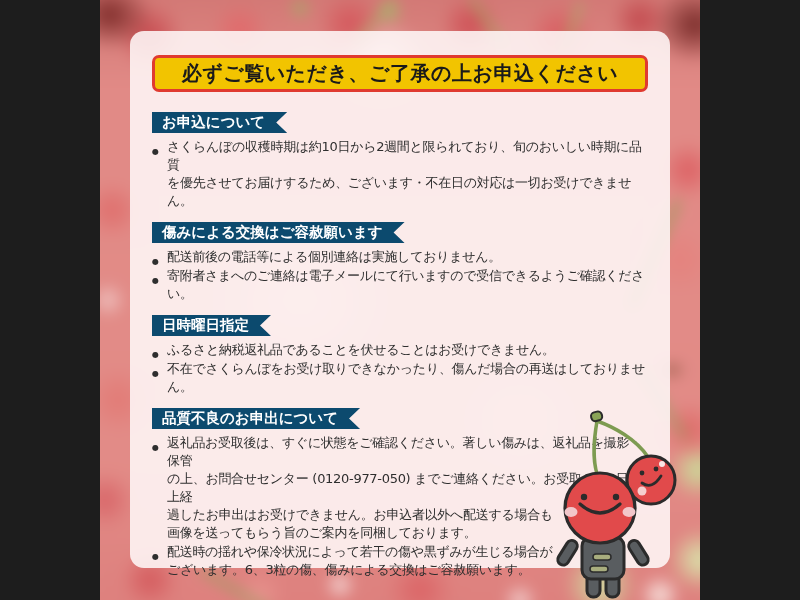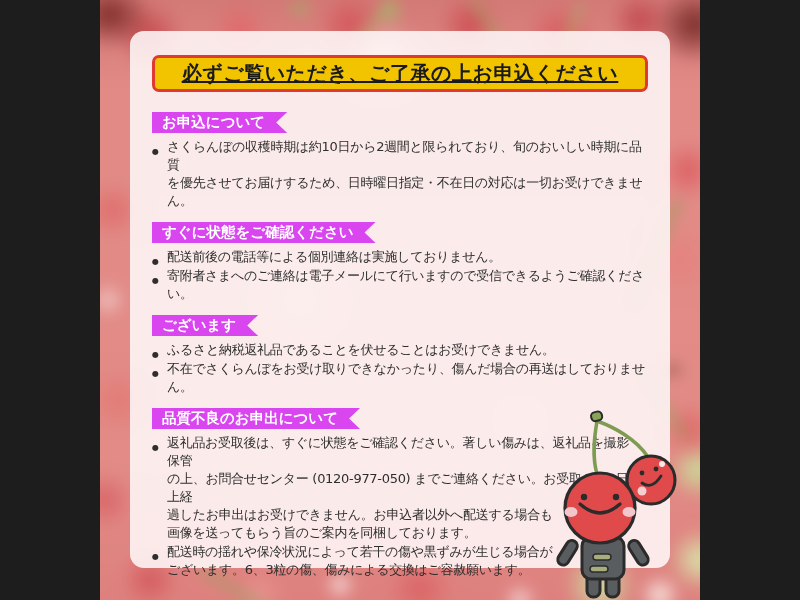--- a/index.html
+++ b/index.html
@@ -59,26 +59,26 @@
   
   .panel{
     position:absolute;left:130px;top:31px;width:540px;height:537px;
     background:rgba(255,250,250,.86);border-radius:14px;
     padding:24px 22px 0 22px;box-sizing:border-box;z-index:2;
   }
   .banner{
     box-sizing:border-box;width:496px;height:37px;margin:0 auto 20px auto;
     background:#f2c400;border:3px solid #e03a30;border-radius:7px;
     text-align:center;line-height:31px;
-    font-size:20px;font-weight:bold;color:#1a1a1a;letter-spacing:.5px;text-decoration:underline;
+    font-size:20px;font-weight:bold;color:#1a1a1a;letter-spacing:.5px;
   }
   .section{margin-bottom:12px;}
   .section.s4{margin-bottom:24px;}
   .ribbon{
-    display:inline-block;background:#d946ef;color:#ffffff;
+    display:inline-block;background:#0c4a6e;color:#ffffff;
     font-size:14.5px;font-weight:bold;line-height:17px;
     padding:2px 22px 2px 10px;margin-bottom:5px;
     clip-path:polygon(0 0,100% 0,calc(100% - 11px) 50%,100% 100%,0 100%);
   }
   .bullets{margin:0;padding:0;list-style:none;}
   .bullets li{
     position:relative;padding-left:15px;margin-bottom:1px;
     font-size:13px;line-height:18px;letter-spacing:-.3px;
     color:#2e2e2e;white-space:pre-line;font-weight:500;
   }
@@ -105,34 +105,34 @@
   </div>
 
   <div class="panel">
 
     <div class="banner">必ずご覧いただき、ご了承の上お申込ください</div>
 
     <div class="section">
       <div class="ribbon">お申込について</div>
       <ul class="bullets">
         <li>さくらんぼの収穫時期は約10日から2週間と限られており、旬のおいしい時期に品質
-を優先させてお届けするため、日時曜日指定・不在日の対応は一切お受けできません。</li>
+を優先させてお届けするため、ございます・不在日の対応は一切お受けできません。</li>
       </ul>
     </div>
 
     <div class="section">
-      <div class="ribbon">すぐに状態をご確認ください</div>
+      <div class="ribbon">傷みによる交換はご容赦願います</div>
       <ul class="bullets">
         <li>配送前後の電話等による個別連絡は実施しておりません。</li>
         <li>寄附者さまへのご連絡は電子メールにて行いますので受信できるようご確認ください。</li>
       </ul>
     </div>
 
     <div class="section">
-      <div class="ribbon">ございます</div>
+      <div class="ribbon">日時曜日指定</div>
       <ul class="bullets">
         <li>ふるさと納税返礼品であることを伏せることはお受けできません。</li>
         <li>不在でさくらんぼをお受け取りできなかったり、傷んだ場合の再送はしておりません。</li>
       </ul>
     </div>
 
     <div class="section s4">
       <div class="ribbon">品質不良のお申出について</div>
       <ul class="bullets">
         <li>返礼品お受取後は、すぐに状態をご確認ください。著しい傷みは、返礼品を撮影・保管

